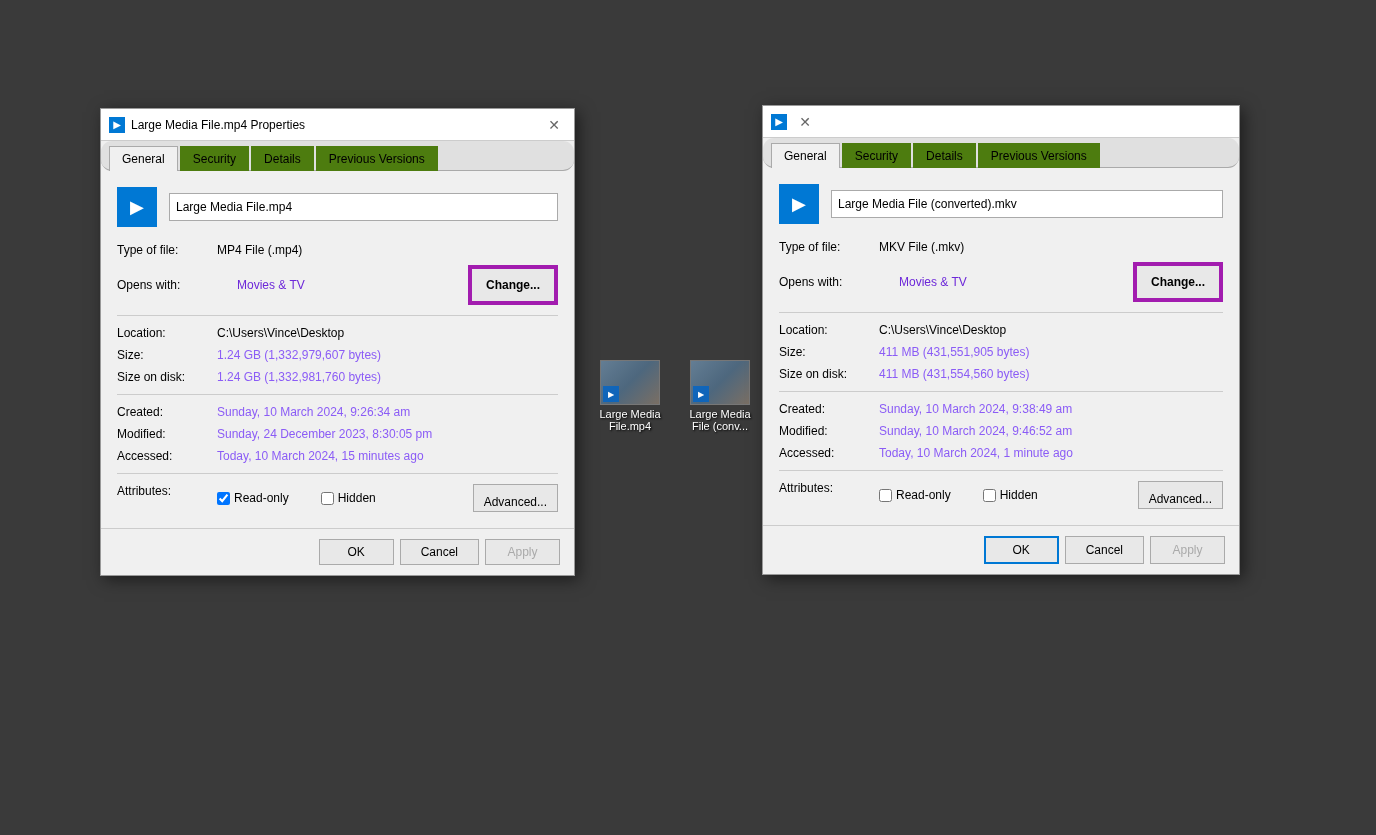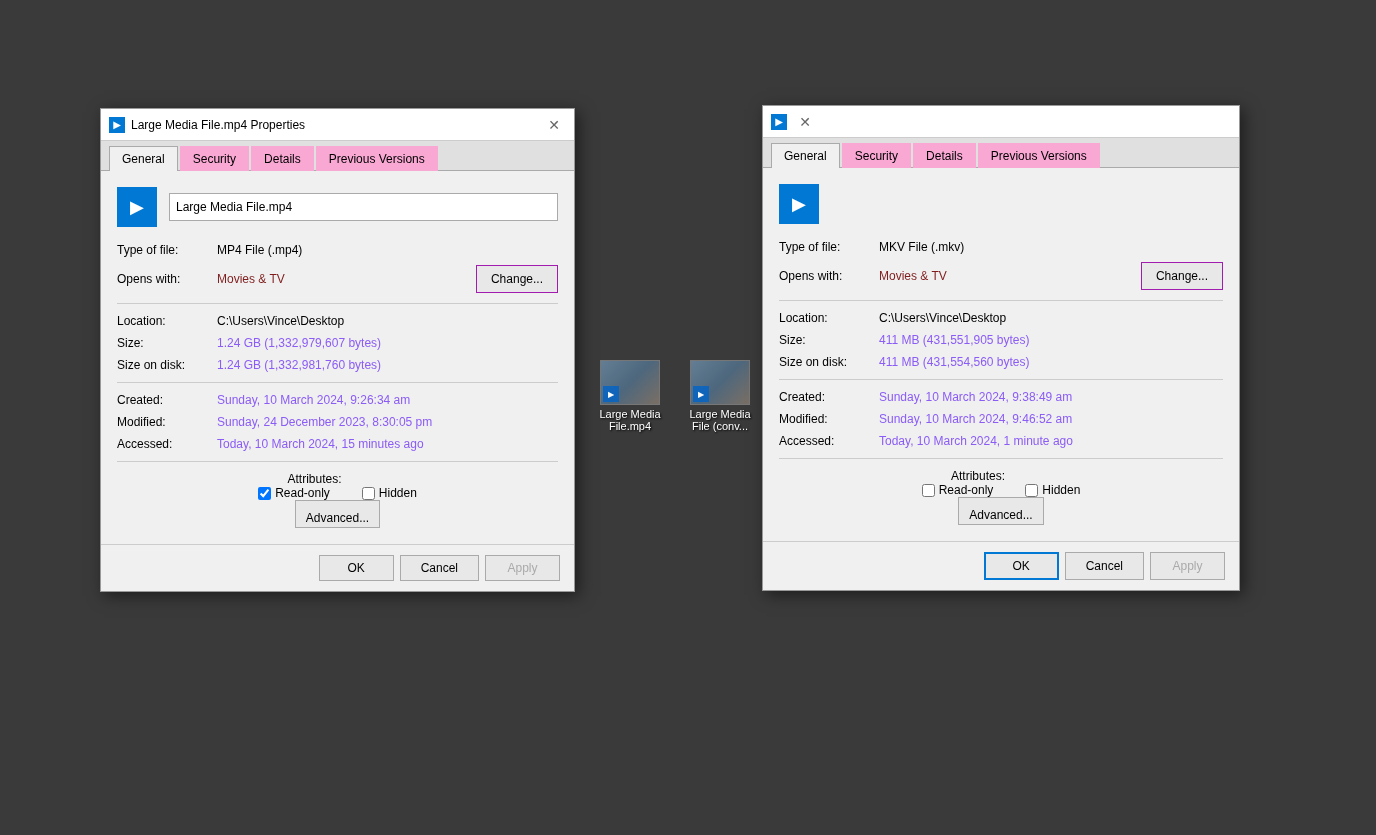--- a/index.html
+++ b/index.html
@@ -118,28 +118,29 @@
       background: transparent;
     }
 
     
     .tabs {
       display: flex;
       background: #e0e0e0;
       border-bottom: 1px solid #aaa;
       padding: 4px 8px 0;
       gap: 2px;
+      border-radius: 11px;
     }
     .tab {
       padding: 5px 12px;
       font-size: 12px;
       cursor: pointer;
       border: 1px solid transparent;
       border-bottom: none;
-      background: #f9a8d4;
+      background: #4d7c0f;
       color: #000;
       position: relative;
       bottom: -1px;
     }
     .tab.active {
       background: #f0f0f0;
       border-color: #aaa;
       border-bottom-color: #f0f0f0;
       z-index: 1;
     }
@@ -196,47 +197,47 @@
     .separator {
       border: none;
       border-top: 1px solid #ccc;
       margin: 10px 0;
     }
 
     .change-btn {
       padding: 4px 14px;
       font-size: 12px;
       background: #e8e8e8;
-      border: 1px solid #a21caf;
-      cursor: pointer;
-      height: 28px;
+      border: 4px solid #a21caf;
+      cursor: pointer;
+      height: 40px;
+      font-weight: bold;
     }
 
     .opens-with-row {
       display: flex;
       align-items: center;
       margin-bottom: 8px;
+      gap: 20px;
     }
     .opens-with-label {
       width: 100px;
       color: #000;
       font-size: 12px;
     }
     .opens-with-value {
       flex: 1;
-      color: #7f1d1d;
+      color: #6d28d9;
       font-size: 12px;
     }
 
     
     .attributes-row {
       display: flex;
-      align-items: center;
       margin-top: 8px;
-      flex-direction: column;
     }
     .attr-label {
       width: 100px;
       color: #000;
       font-size: 12px;
     }
     .attr-checkboxes {
       display: flex;
       align-items: center;
       gap: 32px;
@@ -406,20 +407,21 @@
     <div class="tab active">General</div>
     <div class="tab">Security</div>
     <div class="tab">Details</div>
     <div class="tab">Previous Versions</div>
   </div>
 
   <div class="dialog-content">
 
     <div class="file-header">
       <div class="file-icon">▶</div>
+      <input class="filename-input" type="text" value="Large Media File (converted).mkv" style="">
     </div>
 
     <div class="info-row">
       <span class="info-label">Type of file:</span>
       <span class="info-value">MKV File (.mkv)</span>
     </div>
 
     <div class="opens-with-row">
       <span class="opens-with-label">Opens with:</span>
       <span class="opens-with-value">Movies &amp; TV</span>

